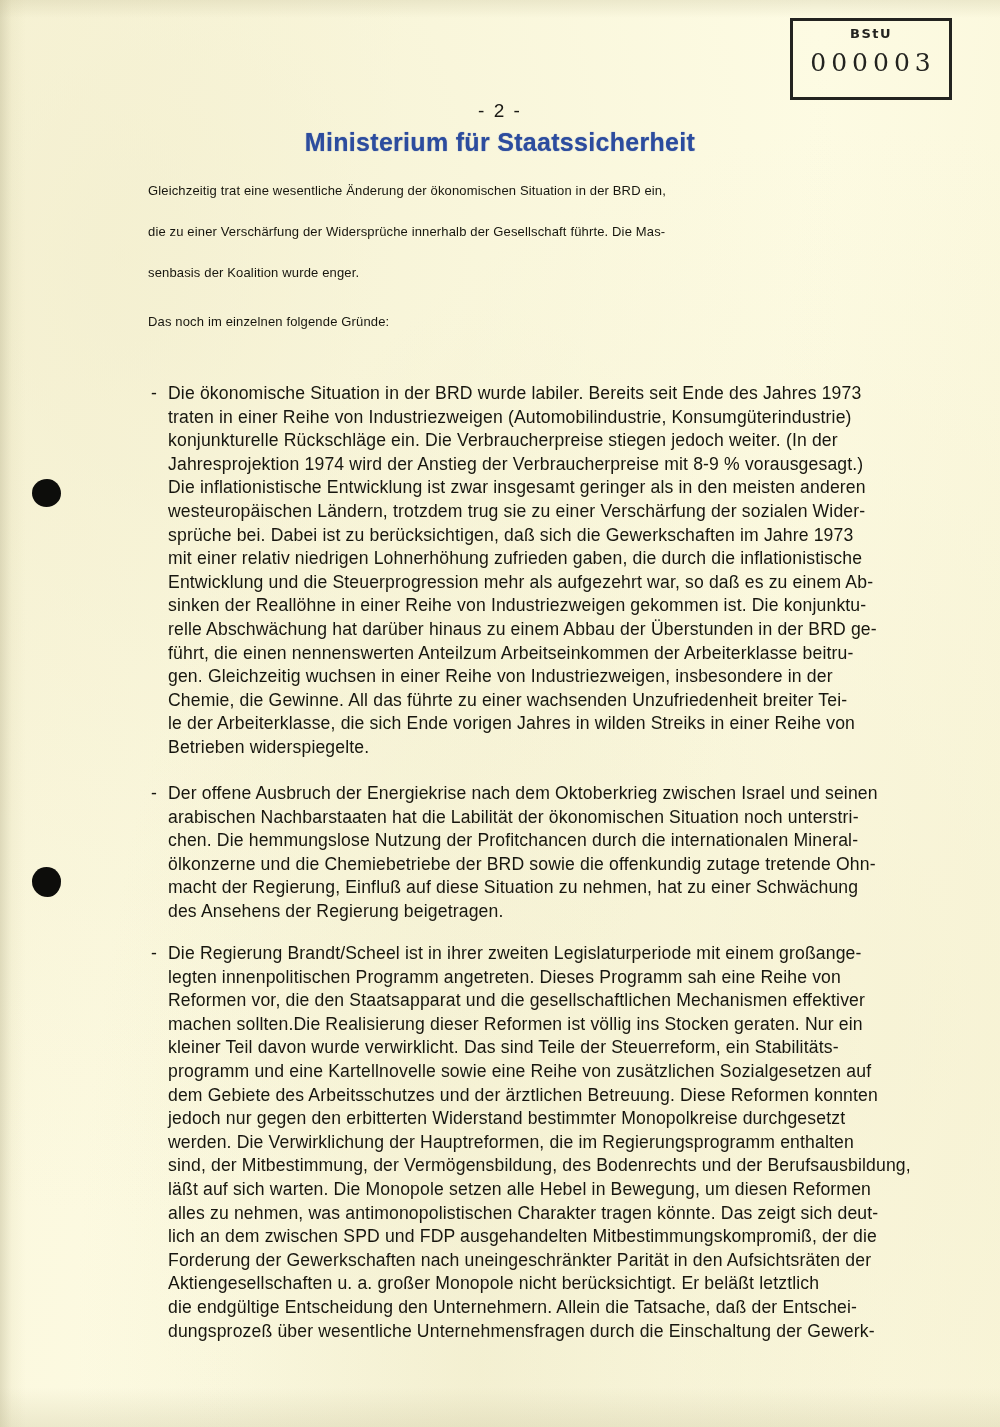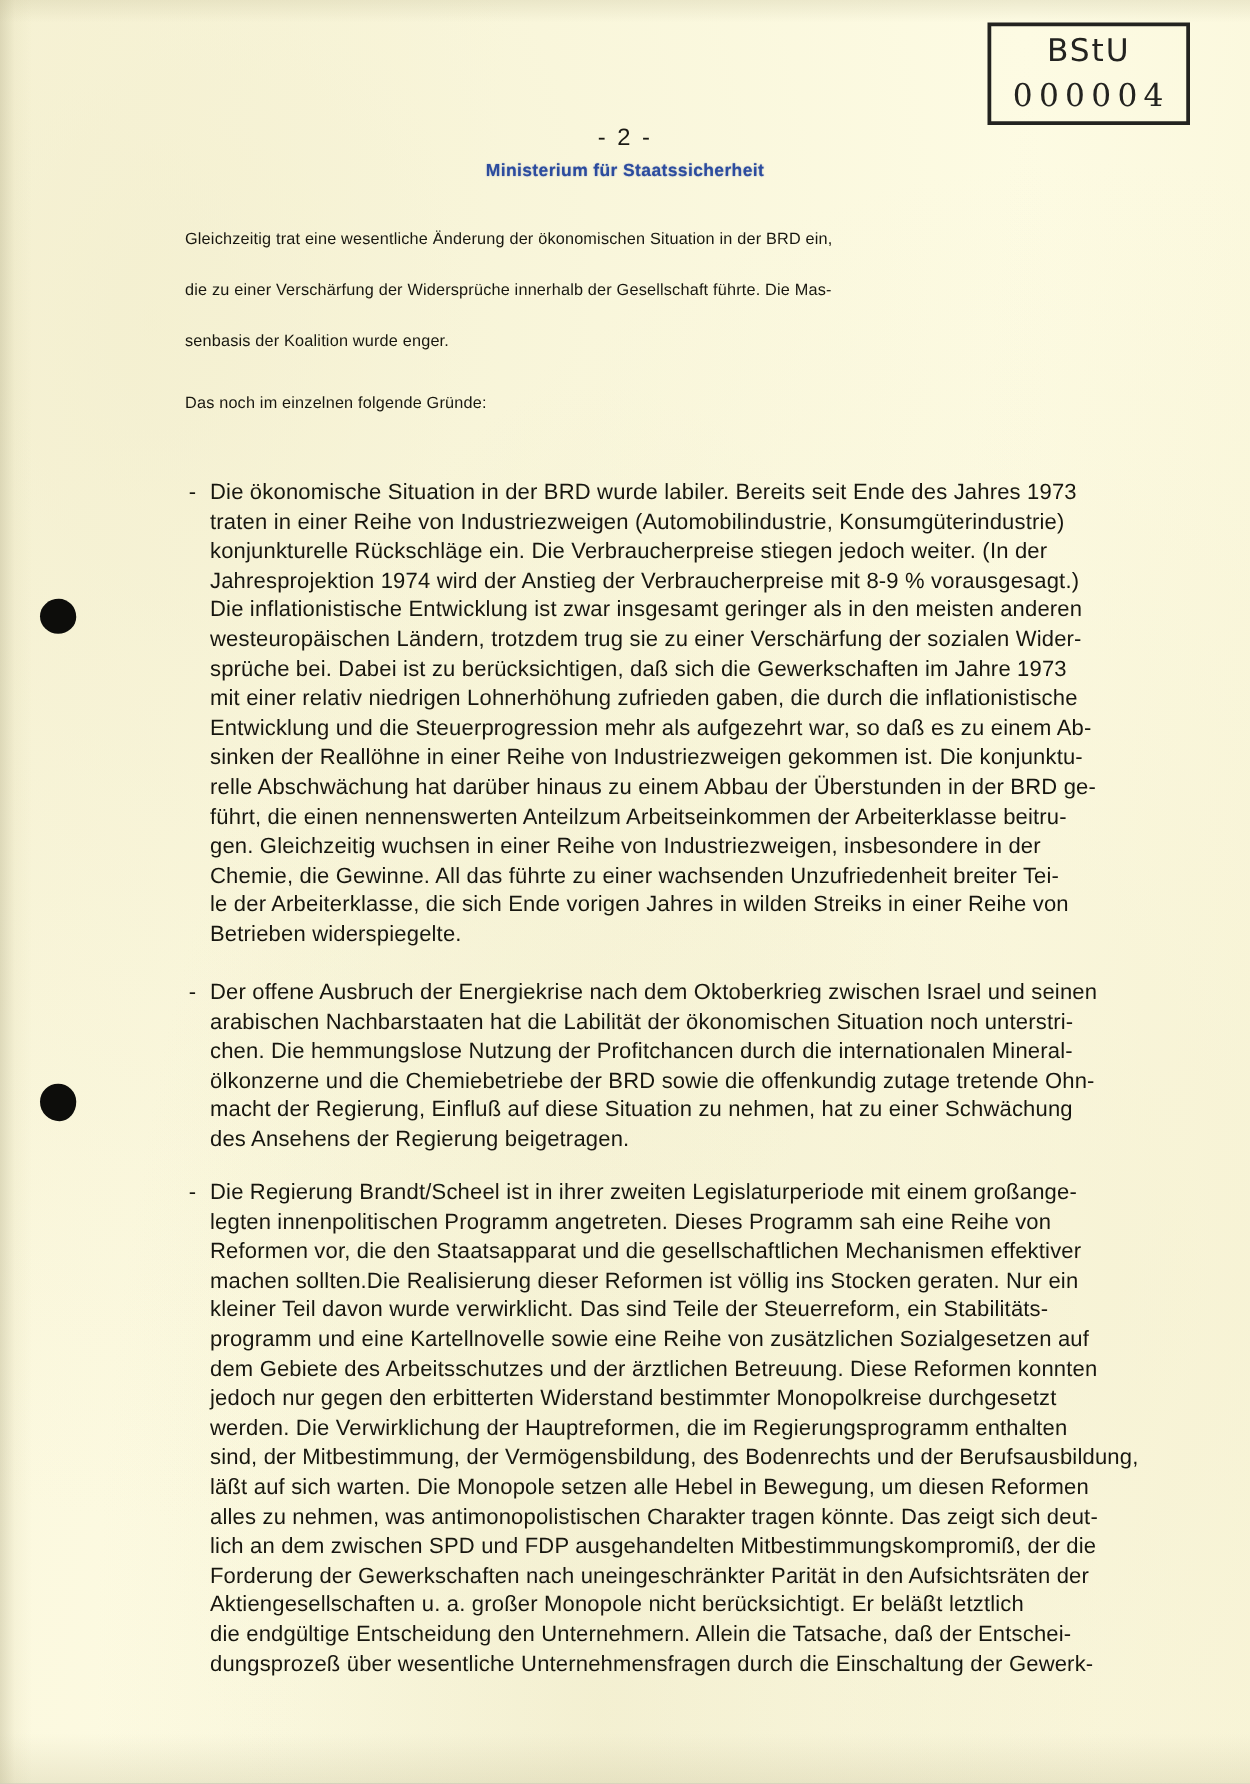--- a/index.html
+++ b/index.html
@@ -56,24 +56,24 @@
     top: 18px;
     width: 162px;
     height: 82px;
     border: 3px solid #232320;
     box-sizing: border-box;
     text-align: center;
     color: #232320;
   }
   .bstu-stamp .bstu-label {
     font-family: "DejaVu Sans", sans-serif;
-    font-size: 25px;
+    font-size: 13px;
     letter-spacing: 1.5px;
     margin-top: 5px;
-    font-weight: 400;
+    font-weight: 700;
   }
   .bstu-stamp .bstu-number {
     font-family: "DejaVu Serif", serif;
     font-size: 25px;
     letter-spacing: 5px;
     margin-top: 7px;
     padding-left: 4px;
   }
 
   
@@ -89,21 +89,21 @@
     color: #1a1914;
   }
 
   .ministry-stamp {
     position: absolute;
     top: 128px;
     left: 0;
     width: 1000px;
     text-align: center;
     font-family: "Liberation Sans", sans-serif;
-    font-size: 14px;
+    font-size: 25px;
     font-weight: 600;
     letter-spacing: 0.3px;
     color: #2c4c9e;
     text-shadow: 0 0 1.1px rgba(44,76,158,0.65);
   }
 
   
   .ink-blot {
     position: absolute;
     background: #0d0d0b;
@@ -191,21 +191,21 @@
 <body>
 
 <div class="page">
 
   <div class="edge-shade-left"></div>
   <div class="edge-shade-top"></div>
   <div class="edge-shade-bottom"></div>
 
   <div class="bstu-stamp">
     <div class="bstu-label">BStU</div>
-    <div class="bstu-number">000004</div>
+    <div class="bstu-number">000003</div>
   </div>
 
   <div class="page-number">- 2 -</div>
 
   <div class="ministry-stamp">Ministerium für Staatssicherheit</div>
 
   <div class="ink-blot one"></div>
   <div class="ink-blot two"></div>
 
   <div class="body">

